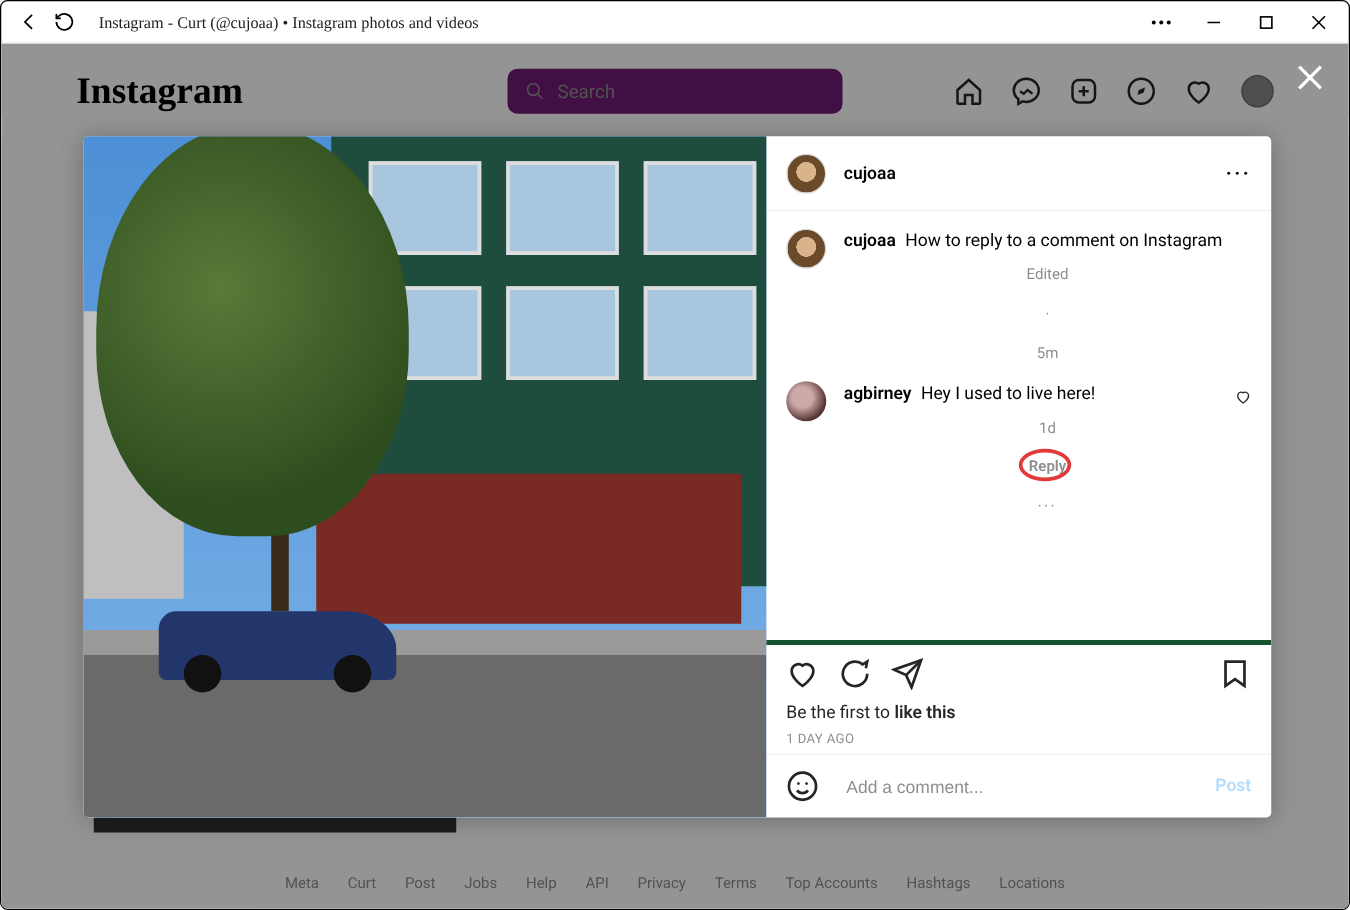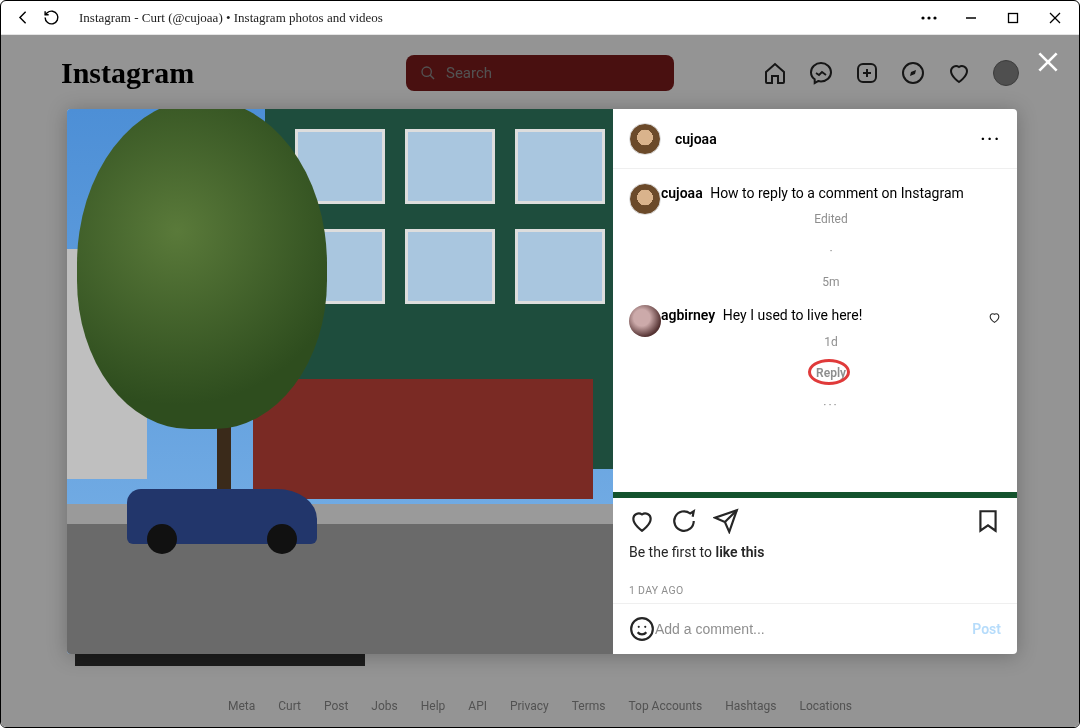--- a/index.html
+++ b/index.html
@@ -20,21 +20,21 @@
   .win-btn { width:24px; height:24px; display:flex; align-items:center; justify-content:center; }
 
   
   .ig-header {
     height: 76px; border-bottom: 1px solid #dbdbdb; display:flex; align-items:center;
     padding: 0 60px; position: relative; background:#fff;
   }
   .ig-logo { font-family: "Brush Script MT","Segoe Script",cursive; font-size: 30px; font-weight:600; }
   .ig-search {
     position:absolute; left:50%; transform:translateX(-50%);
-    width: 268px; height: 36px; background:#7f1d1d; border-radius:8px;
+    width: 268px; height: 36px; background:#701a75; border-radius:8px;
     display:flex; align-items:center; padding:0 14px; color:#8e8e8e; font-size:15px;
   }
   .ig-search svg { margin-right:10px; }
   .ig-actions { margin-left:auto; display:flex; gap:22px; align-items:center; }
   .ig-actions .ico { width:24px; height:24px; display:flex; align-items:center; justify-content:center; }
   .avatar-sm { width:26px; height:26px; border-radius:50%; background:#888; border:1px solid #666; }
 
   
   .content {
     position:absolute; top:92px; left:0; right:0; bottom:0; background:#fff;
@@ -83,42 +83,42 @@
   .pane-header {
     height:60px; border-bottom:1px solid #efefef; display:flex; align-items:center;
     padding:0 16px; gap:14px;
   }
   .pane-header .av { width:32px; height:32px; border-radius:50%; border:1px solid #ddd;
      background: radial-gradient(circle at 50% 45%, #d9b38c 35%, #6b4a2a 36%); }
   .pane-header .uname { font-weight:600; font-size:14px; }
   .pane-header .more { margin-left:auto; letter-spacing:2px; font-weight:700; }
 
   .comments { flex:1; padding:14px 16px; overflow:auto; font-size:14px; }
-  .crow { display:flex; margin-bottom:14px; position:relative; }
+  .crow { display:flex; gap:14px; margin-bottom:14px; position:relative; }
   .crow .av { width:32px; height:32px; border-radius:50%; background:#777; flex-shrink:0; }
   .crow .av.op { border:1px solid #ddd; background: radial-gradient(circle at 50% 45%, #d9b38c 35%, #6b4a2a 36%); }
   .crow .av.c2 { background: radial-gradient(circle at 40% 40%, #caa 30%, #533 70%); }
   .crow .body { flex:1; line-height:1.45; }
   .crow .uname { font-weight:600; margin-right:4px; }
   .crow .meta { color:#8e8e8e; font-size:12px; margin-top:8px; display:flex; gap:14px; align-items:center;flex-direction:column;}
   .crow .heart { position:absolute; right:0; top:6px; color:#333; }
   .reply-highlight {
     position:absolute; width:42px; height:26px; border:3px solid #e03a3a; border-radius:50%;
     left:-8px; top:-6px;
   }
   .reply-wrap{ position:relative; display:inline-block; }
 
-  .pane-actions { border-top:6px solid #14532d; padding:10px 16px 6px 16px; }
+  .pane-actions { border-top:4px solid #14532d; padding:10px 16px 6px 16px; }
   .act-row { display:flex; gap:16px; align-items:center; }
   .act-row .spacer { flex:1; }
   .likes-line { font-size:14px; margin-top:10px; color:#262626;}
   .likes-line .b { font-weight:600; }
-  .age { font-size:10.5px; color:#8e8e8e; letter-spacing:.3px; margin-top:24px; }
+  .age { font-size:10.5px; color:#8e8e8e; letter-spacing:.3px; margin-top:6px; }
   .add-comment {
-    border-top:1px solid #efefef; padding:12px 16px; display:flex; align-items:center; gap:0;
+    border-top:1px solid #efefef; padding:12px 16px; display:flex; align-items:center; gap:22px;
   }
   .add-comment input {
     border:none; outline:none; flex:1; font-size:14px; color:#262626;
   }
   .add-comment input::placeholder { color:#8e8e8e; }
   .post-btn { color:#b6dcfb; font-weight:600; font-size:14px; }
 
   svg { display:block; }
 </style>
 </head>

